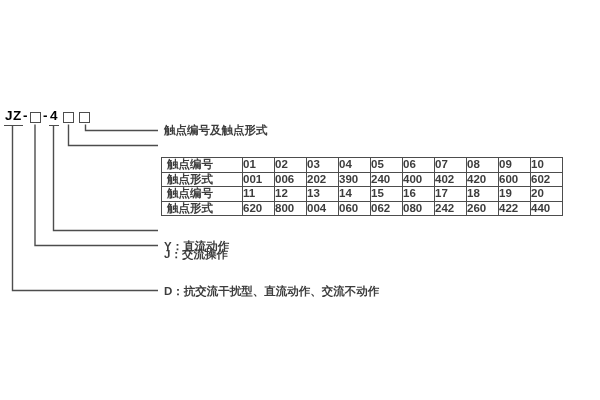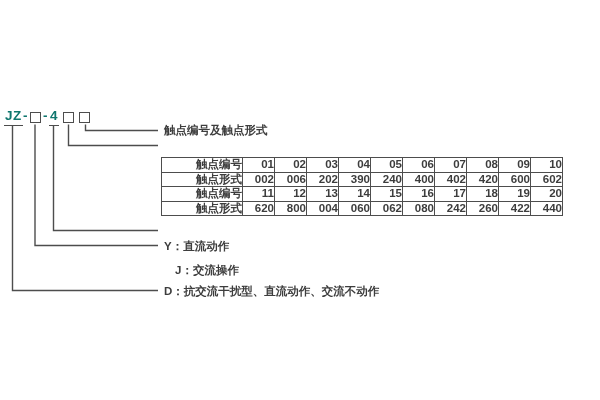--- a/index.html
+++ b/index.html
@@ -9,21 +9,21 @@
     background:#ffffff;
     overflow:hidden;
     font-family:"Liberation Sans","DejaVu Sans",sans-serif;
     color:#3d3d3d;
   }
   .code-char{
     position:absolute;
     font-size:13.5px;
     font-weight:700;
     line-height:16px;
-    color:#0f766e;
+    color:#000000;
     letter-spacing:0.5px;
     white-space:nowrap;
   }
   .underlined{border-bottom:1.7px solid #4d4d4d;padding:0 1px 0.5px 1px;}
   .code-box{
     position:absolute;
     width:8.5px;height:8.5px;
     border:1.7px solid #4d4d4d;
     background:#ffffff;
   }
@@ -43,28 +43,28 @@
     border-collapse:collapse;
     table-layout:fixed;
   }
   table.contact td{
     border:1.2px solid #4d4d4d;
     height:13.5px;
     line-height:13.5px;
     padding:0;
     font-size:11.5px;
     font-weight:600;
-    text-align:right;
+    text-align:left;
     color:#3d3d3d;
     width:31px;
     white-space:nowrap;
   }
   table.contact td.hdr{
     width:75px;
-    text-align:right;
+    text-align:left;
     padding-left:5px;
   }
 </style>
 </head>
 <body>
 
 <div class="canvas">
 
   <span class="code-char underlined" style="left:4px;top:108px;">JZ</span>
   <span class="code-char" style="left:23px;top:108px;">-</span>
@@ -77,41 +77,41 @@
   <svg class="connectors" width="600" height="400">
     <polyline points="85.5,124.5 85.5,130.5 158,130.5" fill="none" stroke="#4d4d4d" stroke-width="1.4"></polyline>
     <polyline points="68.5,124.5 68.5,145.5 158,145.5" fill="none" stroke="#4d4d4d" stroke-width="1.4"></polyline>
     <polyline points="53.5,126 53.5,230.5 158,230.5" fill="none" stroke="#4d4d4d" stroke-width="1.4"></polyline>
     <polyline points="35,124.5 35,245.5 158,245.5" fill="none" stroke="#4d4d4d" stroke-width="1.4"></polyline>
     <polyline points="12.5,126 12.5,290.5 158,290.5" fill="none" stroke="#4d4d4d" stroke-width="1.4"></polyline>
   </svg>
 
   <div class="callout" style="top:123px;text-align:right;">触点编号及触点形式</div>
   <div class="callout" style="top:238.5px;">Y：直流动作</div>
-  <div class="callout" style="top:263px;margin-left:11px;">J：交流操作</div>
+  <div class="callout" style="top:247px;">J：交流操作</div>
   <div class="callout" style="top:284px;">D：抗交流干扰型、直流动作、交流不动作</div>
 
   <table class="contact">
     <tbody>
         <tr>
           <td class="hdr">触点编号</td>
           <td>01</td>
           <td>02</td>
           <td>03</td>
           <td>04</td>
           <td>05</td>
           <td>06</td>
           <td>07</td>
           <td>08</td>
           <td>09</td>
           <td>10</td>
         </tr>
         <tr>
           <td class="hdr">触点形式</td>
-          <td>002</td>
+          <td>001</td>
           <td>006</td>
           <td>202</td>
           <td>390</td>
           <td>240</td>
           <td>400</td>
           <td>402</td>
           <td>420</td>
           <td>600</td>
           <td>602</td>
         </tr>

